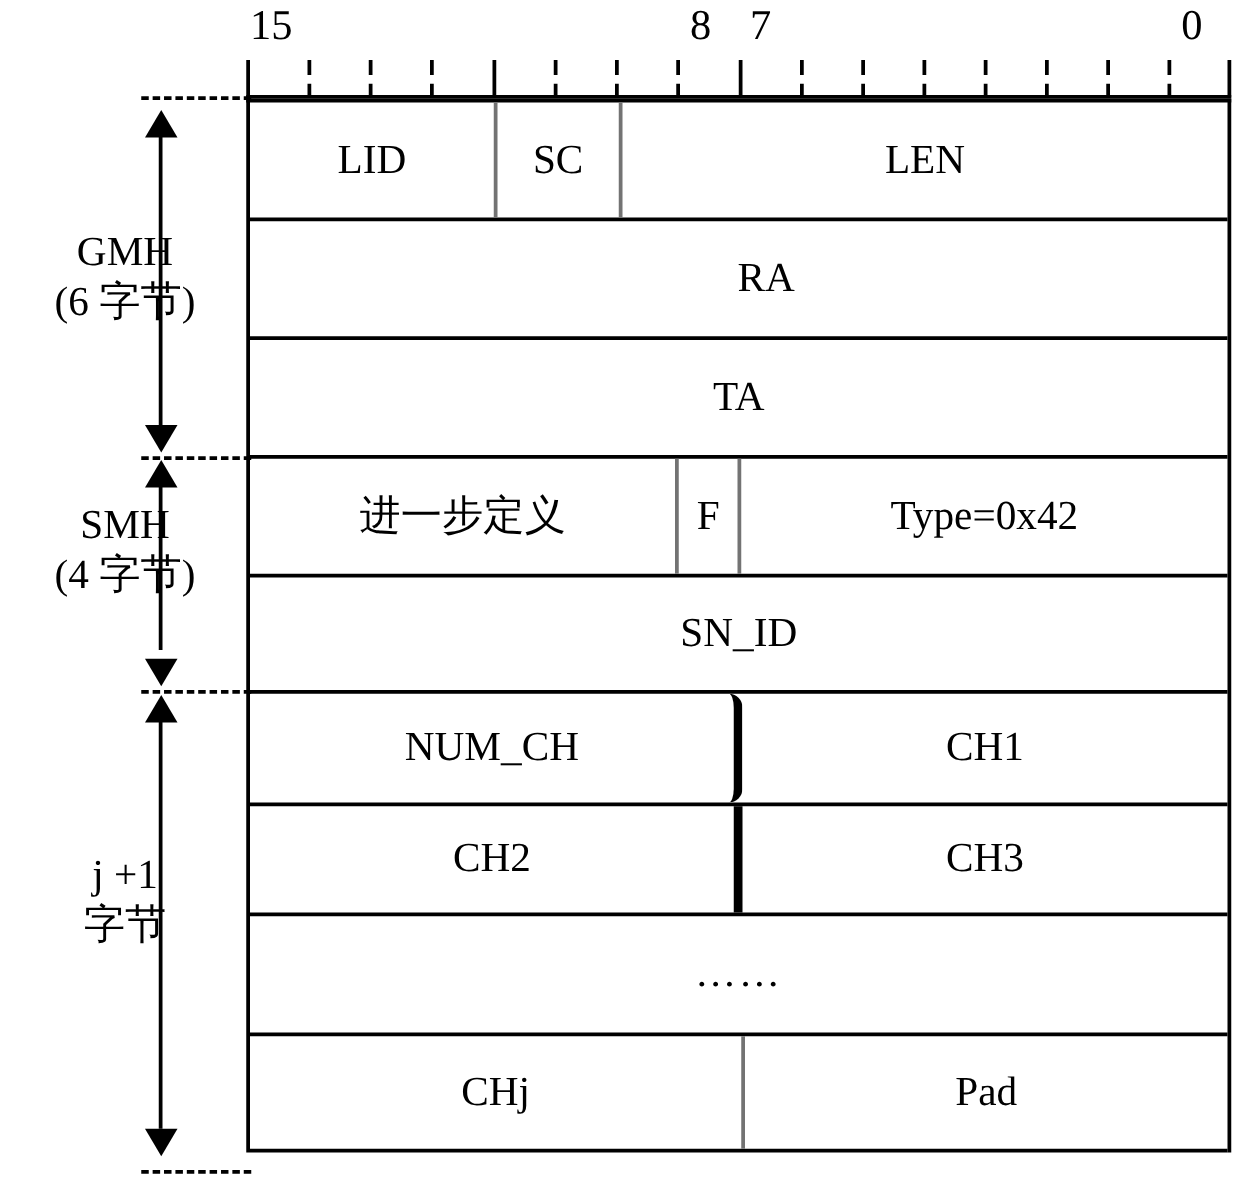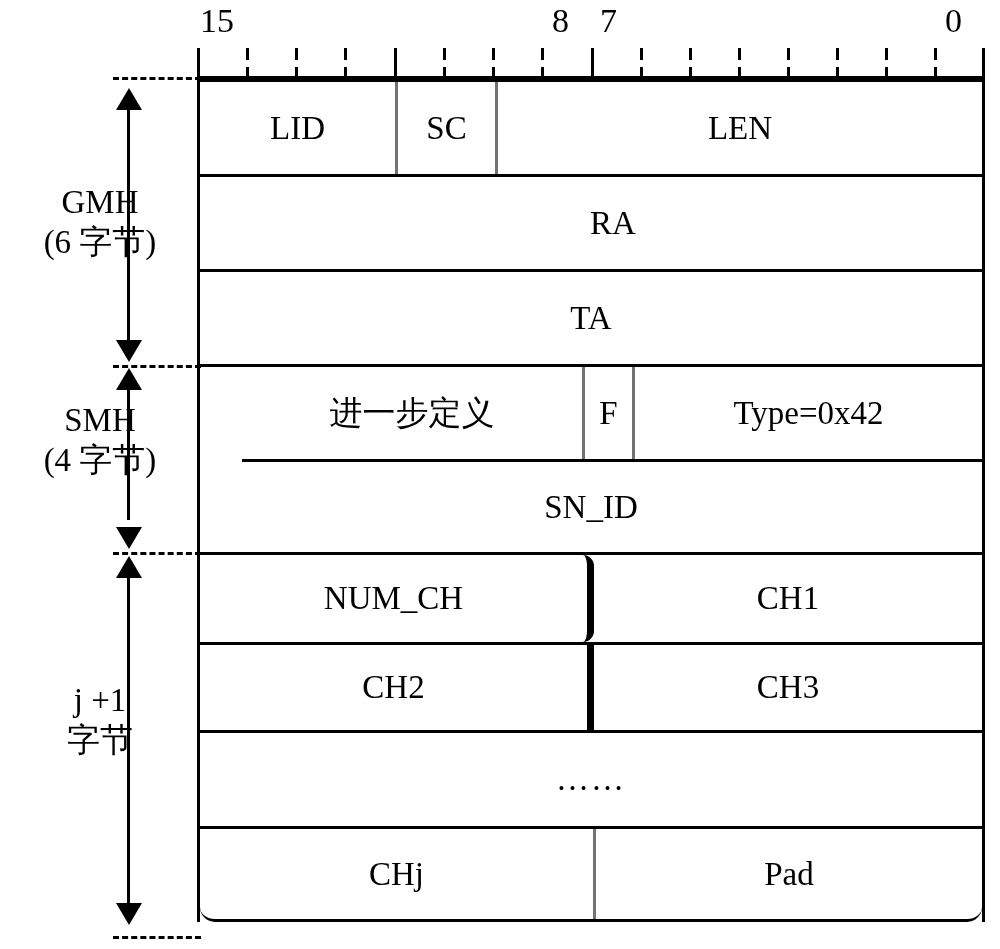--- a/index.html
+++ b/index.html
@@ -176,21 +176,21 @@
     </div>
 
     <div class="row" style="height:95px;">
       <div class="cell" style="flex:1;margin-left:44px;">RA</div>
     </div>
 
     <div class="row" style="height:95px;">
       <div class="cell" style="flex:1;">TA</div>
     </div>
 
-    <div class="row" style="height:95px;margin-left:42px;">
+    <div class="row" style="height:95px;">
       <div class="cell vsplit cn" style="width:343px;">进一步定义</div>
       <div class="cell vsplit" style="width:50px;">F</div>
       <div class="cell" style="flex:1;">Type=0x42</div>
     </div>
 
     <div class="row" style="height:93px;">
       <div class="cell" style="flex:1;">SN_ID</div>
     </div>
 
     <div class="row" style="height:90px;">
@@ -200,21 +200,21 @@
 
     <div class="row" style="height:88px;">
       <div class="cell vsplit-thick" style="width:394px;">CH2</div>
       <div class="cell" style="flex:1;">CH3</div>
     </div>
 
     <div class="row" style="height:96px;">
       <div class="cell dots" style="flex:1;">……</div>
     </div>
 
-    <div class="row" style="height:93px;border-radius:15px;">
+    <div class="row" style="height:93px;">
       <div class="cell vsplit" style="width:396px;">CHj</div>
       <div class="cell" style="flex:1;">Pad</div>
     </div>
   </div>
 
   <div class="dash-h" style="left:113px; top:77px;  width:88px;"></div>
   <div class="dash-h" style="left:113px; top:365px; width:88px;"></div>
   <div class="dash-h" style="left:113px; top:552px; width:88px;"></div>
   <div class="dash-h" style="left:113px; top:936px; width:88px;"></div>
 

